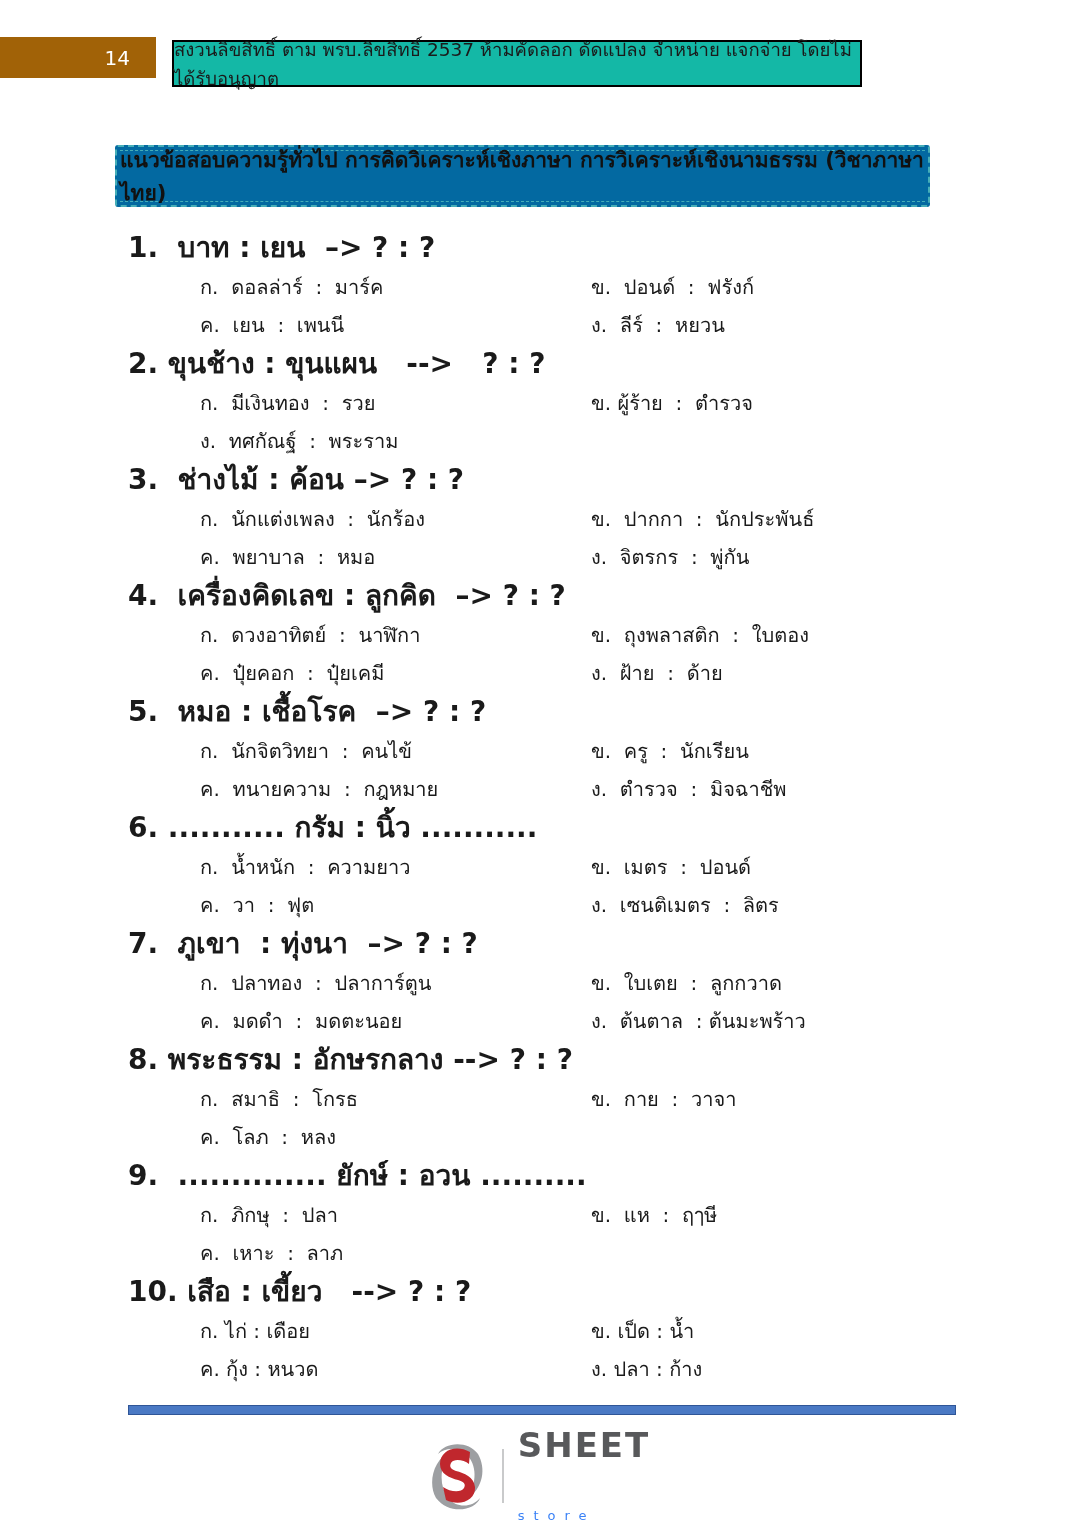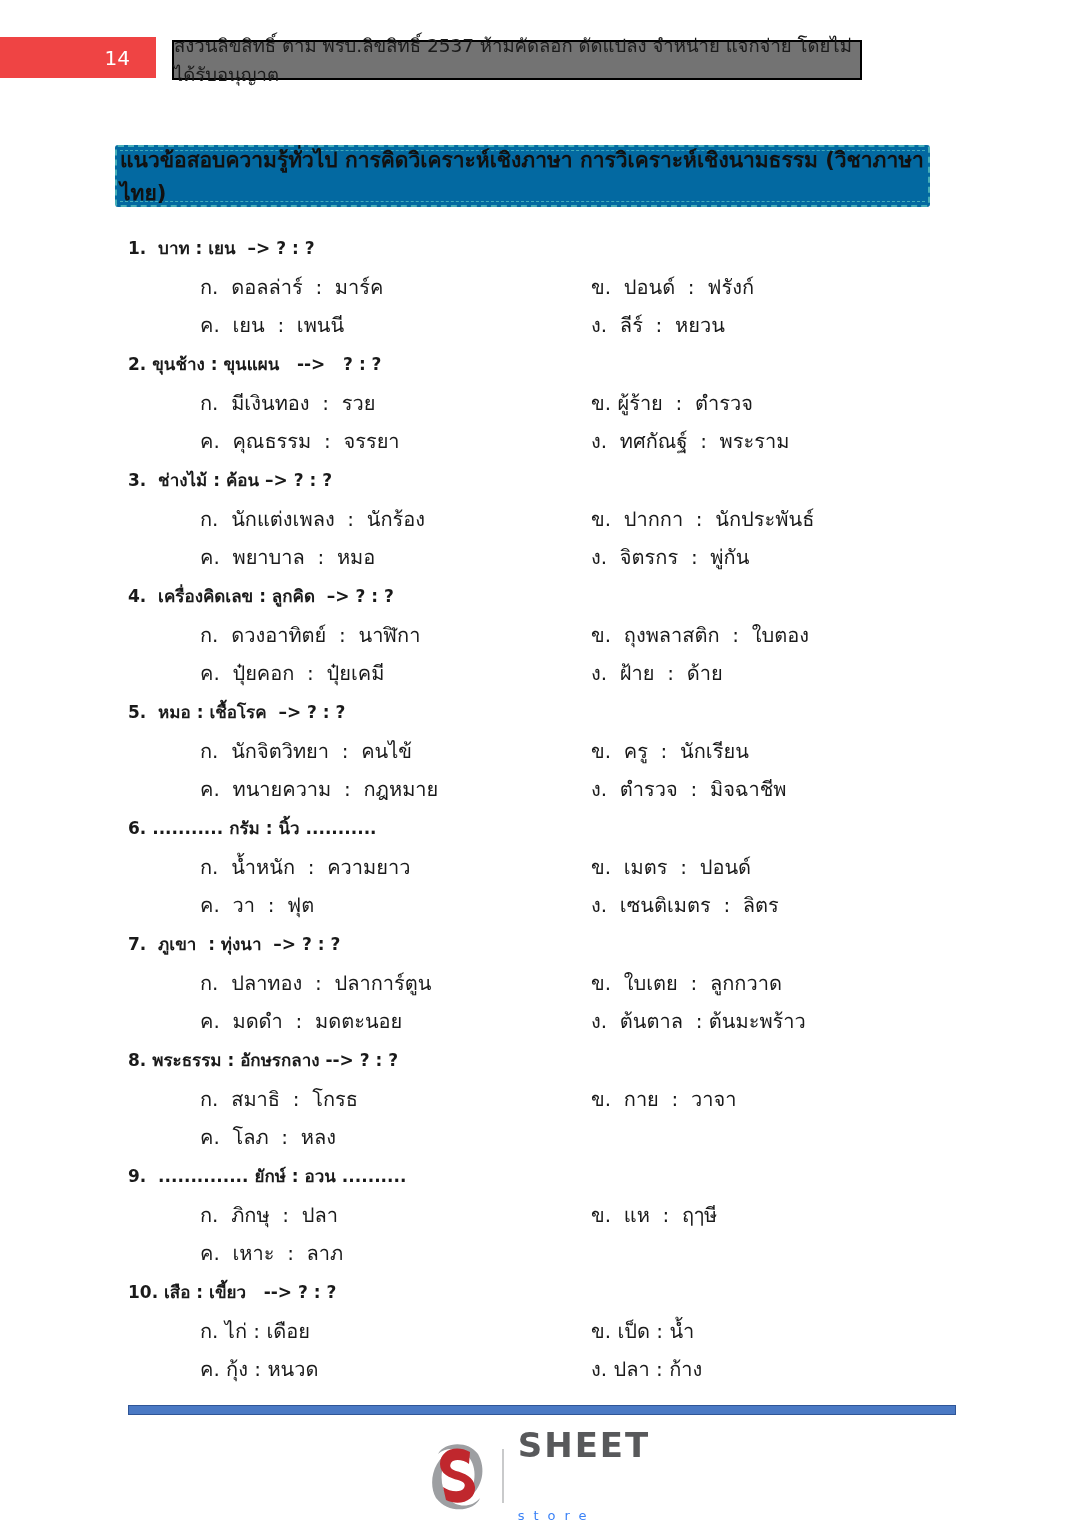--- a/index.html
+++ b/index.html
@@ -11,38 +11,38 @@
     font-family: "DejaVu Sans", "Liberation Sans", sans-serif;
     color: #1a1a1a;
     overflow: hidden;
   }
 
   
   .page-number-box {
     position: absolute;
     left: 0; top: 37px;
     width: 156px; height: 41px;
-    background: #ef4444;
+    background: #a16207;
     color: #ffffff;
     display: flex;
     align-items: center;
     justify-content: flex-end;
     padding-right: 26px;
     font-size: 20px;
   }
   .copyright-box {
     position: absolute;
     left: 172px; top: 40px;
-    width: 690px; height: 40px;
+    width: 690px; height: 47px;
     border: 2px solid #000000;
     display: flex;
     align-items: center;
     justify-content: center;
     font-size: 18.5px;
-    background: #737373;
+    background: #14b8a6;
   }
 
   
   .title-box {
     position: absolute;
     left: 115px; top: 145px;
     width: 815px; height: 62px;
     border: 2px dashed #46aeb8;
     border-radius: 3px;
     padding: 3px;
@@ -61,21 +61,21 @@
   }
 
   
   .questions {
     position: absolute;
     left: 128px; top: 228px;
     width: 824px;
   }
   .question { margin-bottom: 0; }
   .q-text {
-    font-size: 17px;
+    font-size: 28px;
     font-weight: bold;
     height: 40px;
     line-height: 40px;
     white-space: pre;
   }
   .choices {
     display: grid;
     grid-template-columns: 52% 48%;
     padding-left: 72px;
   }
@@ -149,21 +149,20 @@
         <div class="choice">ข.  ปอนด์  :  ฟรังก์</div>
         <div class="choice">ค.  เยน  :  เพนนี</div>
         <div class="choice">ง.  ลีร์  :  หยวน</div>
       </div>
     </div>
     <div class="question">
       <div class="q-text">2. ขุนช้าง : ขุนแผน   --&gt;   ? : ?</div>
       <div class="choices">
         <div class="choice">ก.  มีเงินทอง  :  รวย</div>
         <div class="choice">ข. ผู้ร้าย  :  ตำรวจ</div>
-        <div class="choice">ค.  คุณธรรม  :  จรรยา</div>
         <div class="choice">ง.  ทศกัณฐ์  :  พระราม</div>
       </div>
     </div>
     <div class="question">
       <div class="q-text">3.  ช่างไม้ : ค้อน –&gt; ? : ?</div>
       <div class="choices">
         <div class="choice">ก.  นักแต่งเพลง  :  นักร้อง</div>
         <div class="choice">ข.  ปากกา  :  นักประพันธ์</div>
         <div class="choice">ค.  พยาบาล  :  หมอ</div>
         <div class="choice">ง.  จิตรกร  :  พู่กัน</div>

